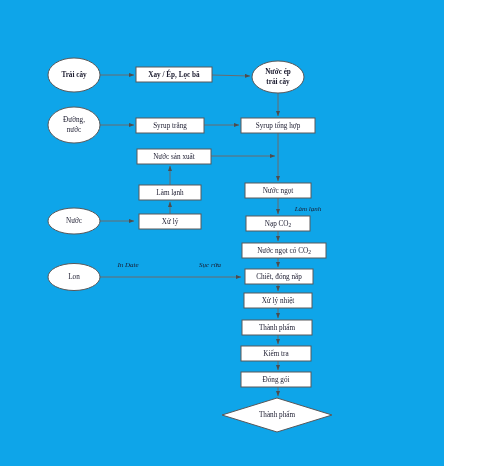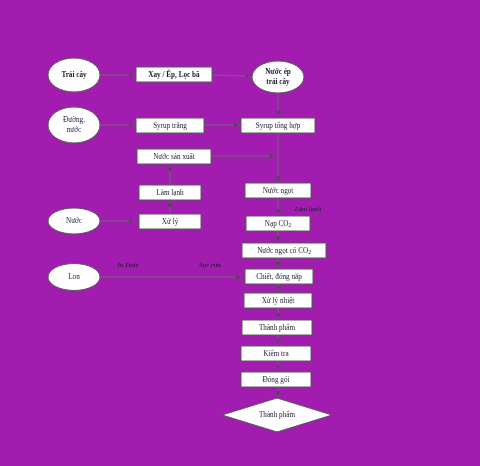--- a/index.html
+++ b/index.html
@@ -6,23 +6,23 @@
   html, body {
     margin: 0;
     padding: 0;
     background: #ffffff;
   }
   body {
     font-family: "Liberation Serif", "DejaVu Serif", serif;
   }
   #stage {
     position: relative;
-    width: 480px;
+    width: 444px;
     height: 466px;
-    background: #a21caf;
+    background: #0ea5e9;
     overflow: hidden;
   }
   #flow-svg {
     position: absolute;
     left: 0;
     top: 0;
     width: 480px;
     height: 466px;
   }
   .node-rect {

